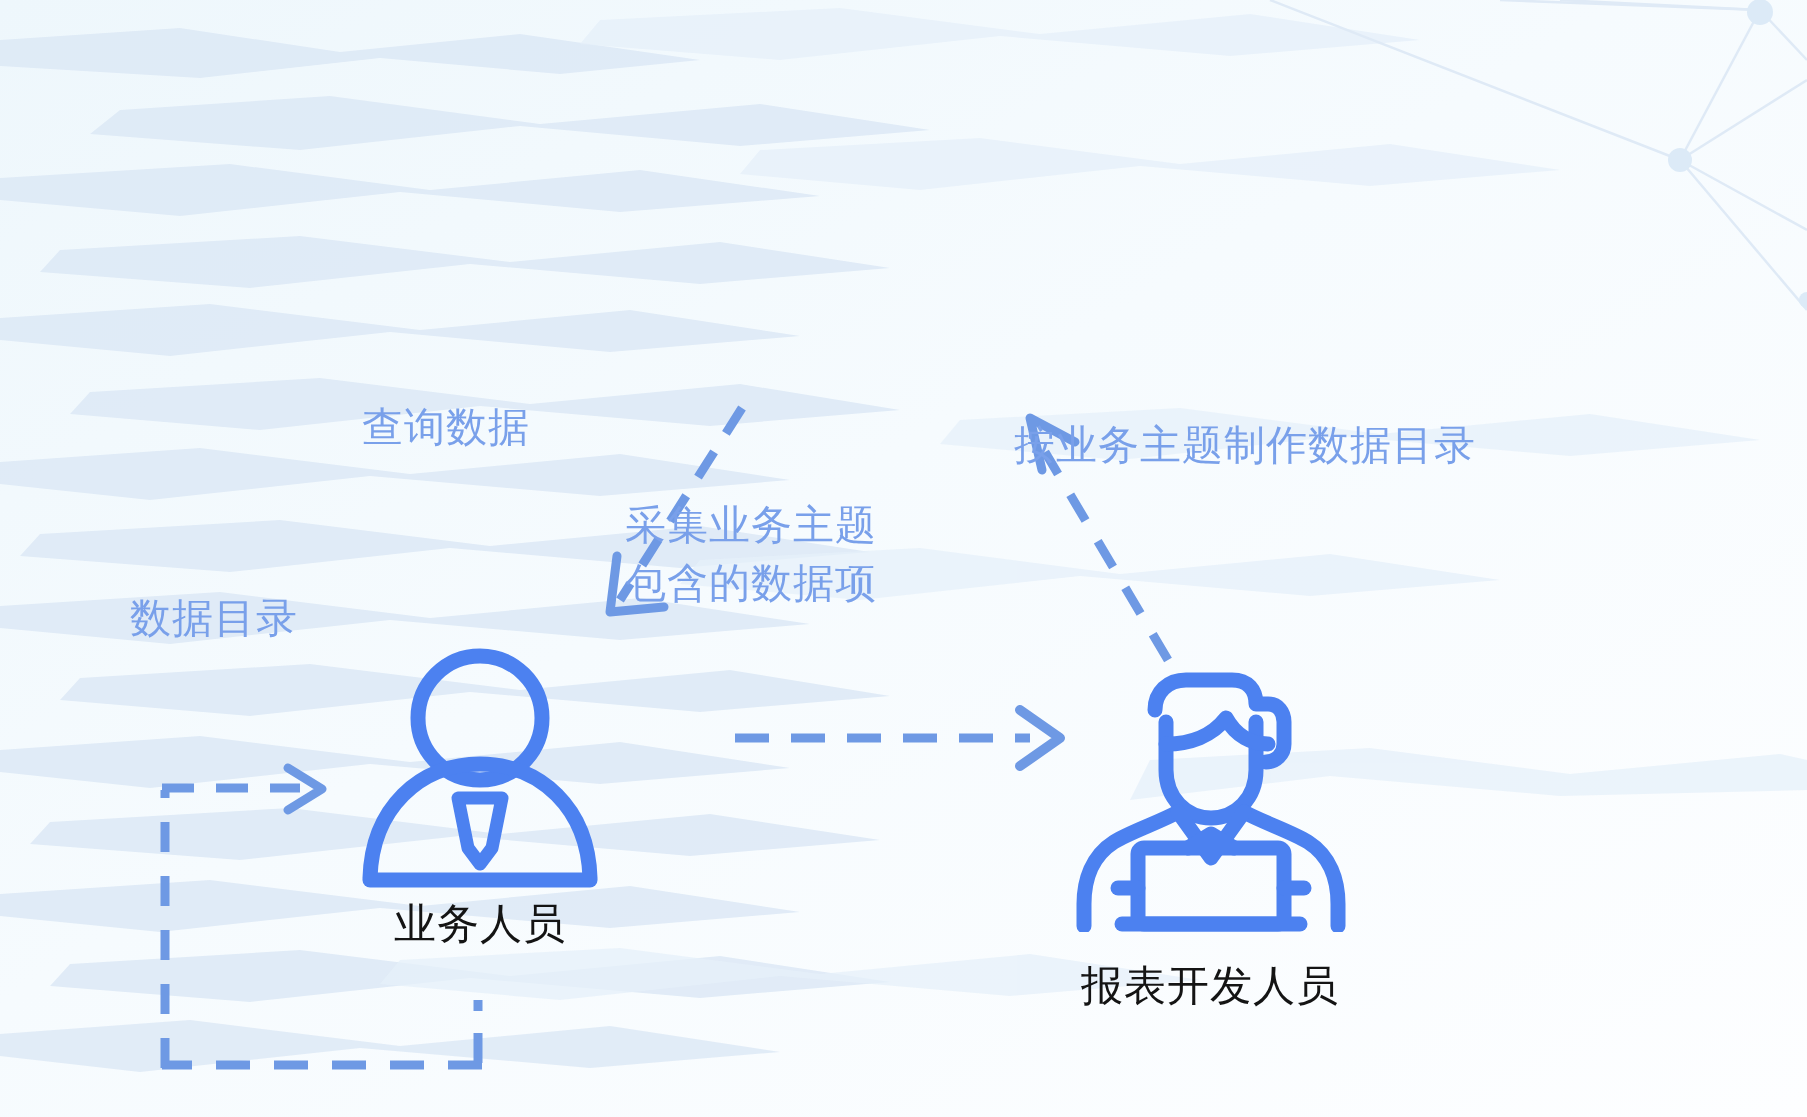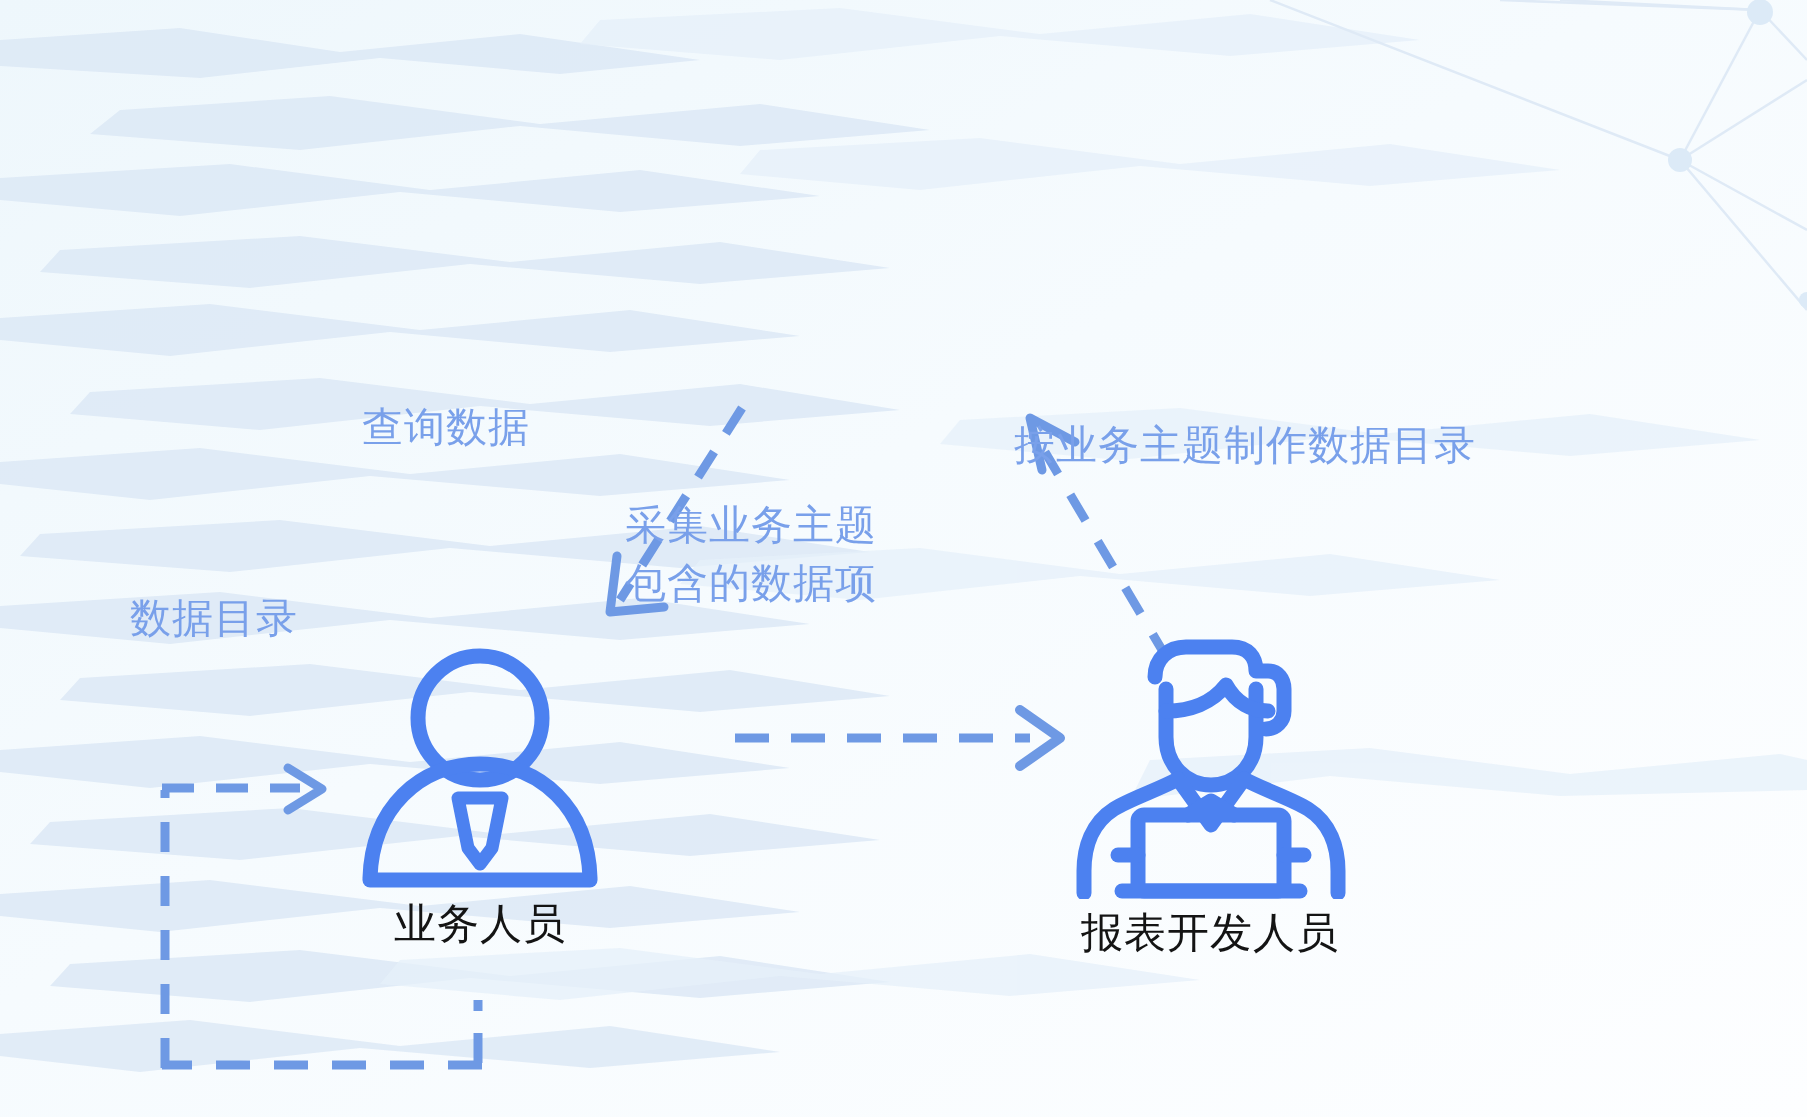--- a/index.html
+++ b/index.html
@@ -57,21 +57,21 @@
     align-items: center;
   }
   .actor-label {
     color: #141414;
     font-size: 42px;
     letter-spacing: 1px;
     white-space: nowrap;
     margin-top: 6px;
   }
   #actor-business { left: 330px; top: 640px; width: 300px; }
-  #actor-developer { left: 1000px; top: 619px; width: 420px; }
+  #actor-developer { left: 1000px; top: 652px; width: 420px; gap: 20px; }
   
   .annot {
     position: absolute;
     z-index: 4;
     color: #79a0ea;
     font-size: 41px;
     letter-spacing: 1px;
     white-space: nowrap;
     line-height: 1.42;
     margin-top: 16px;

